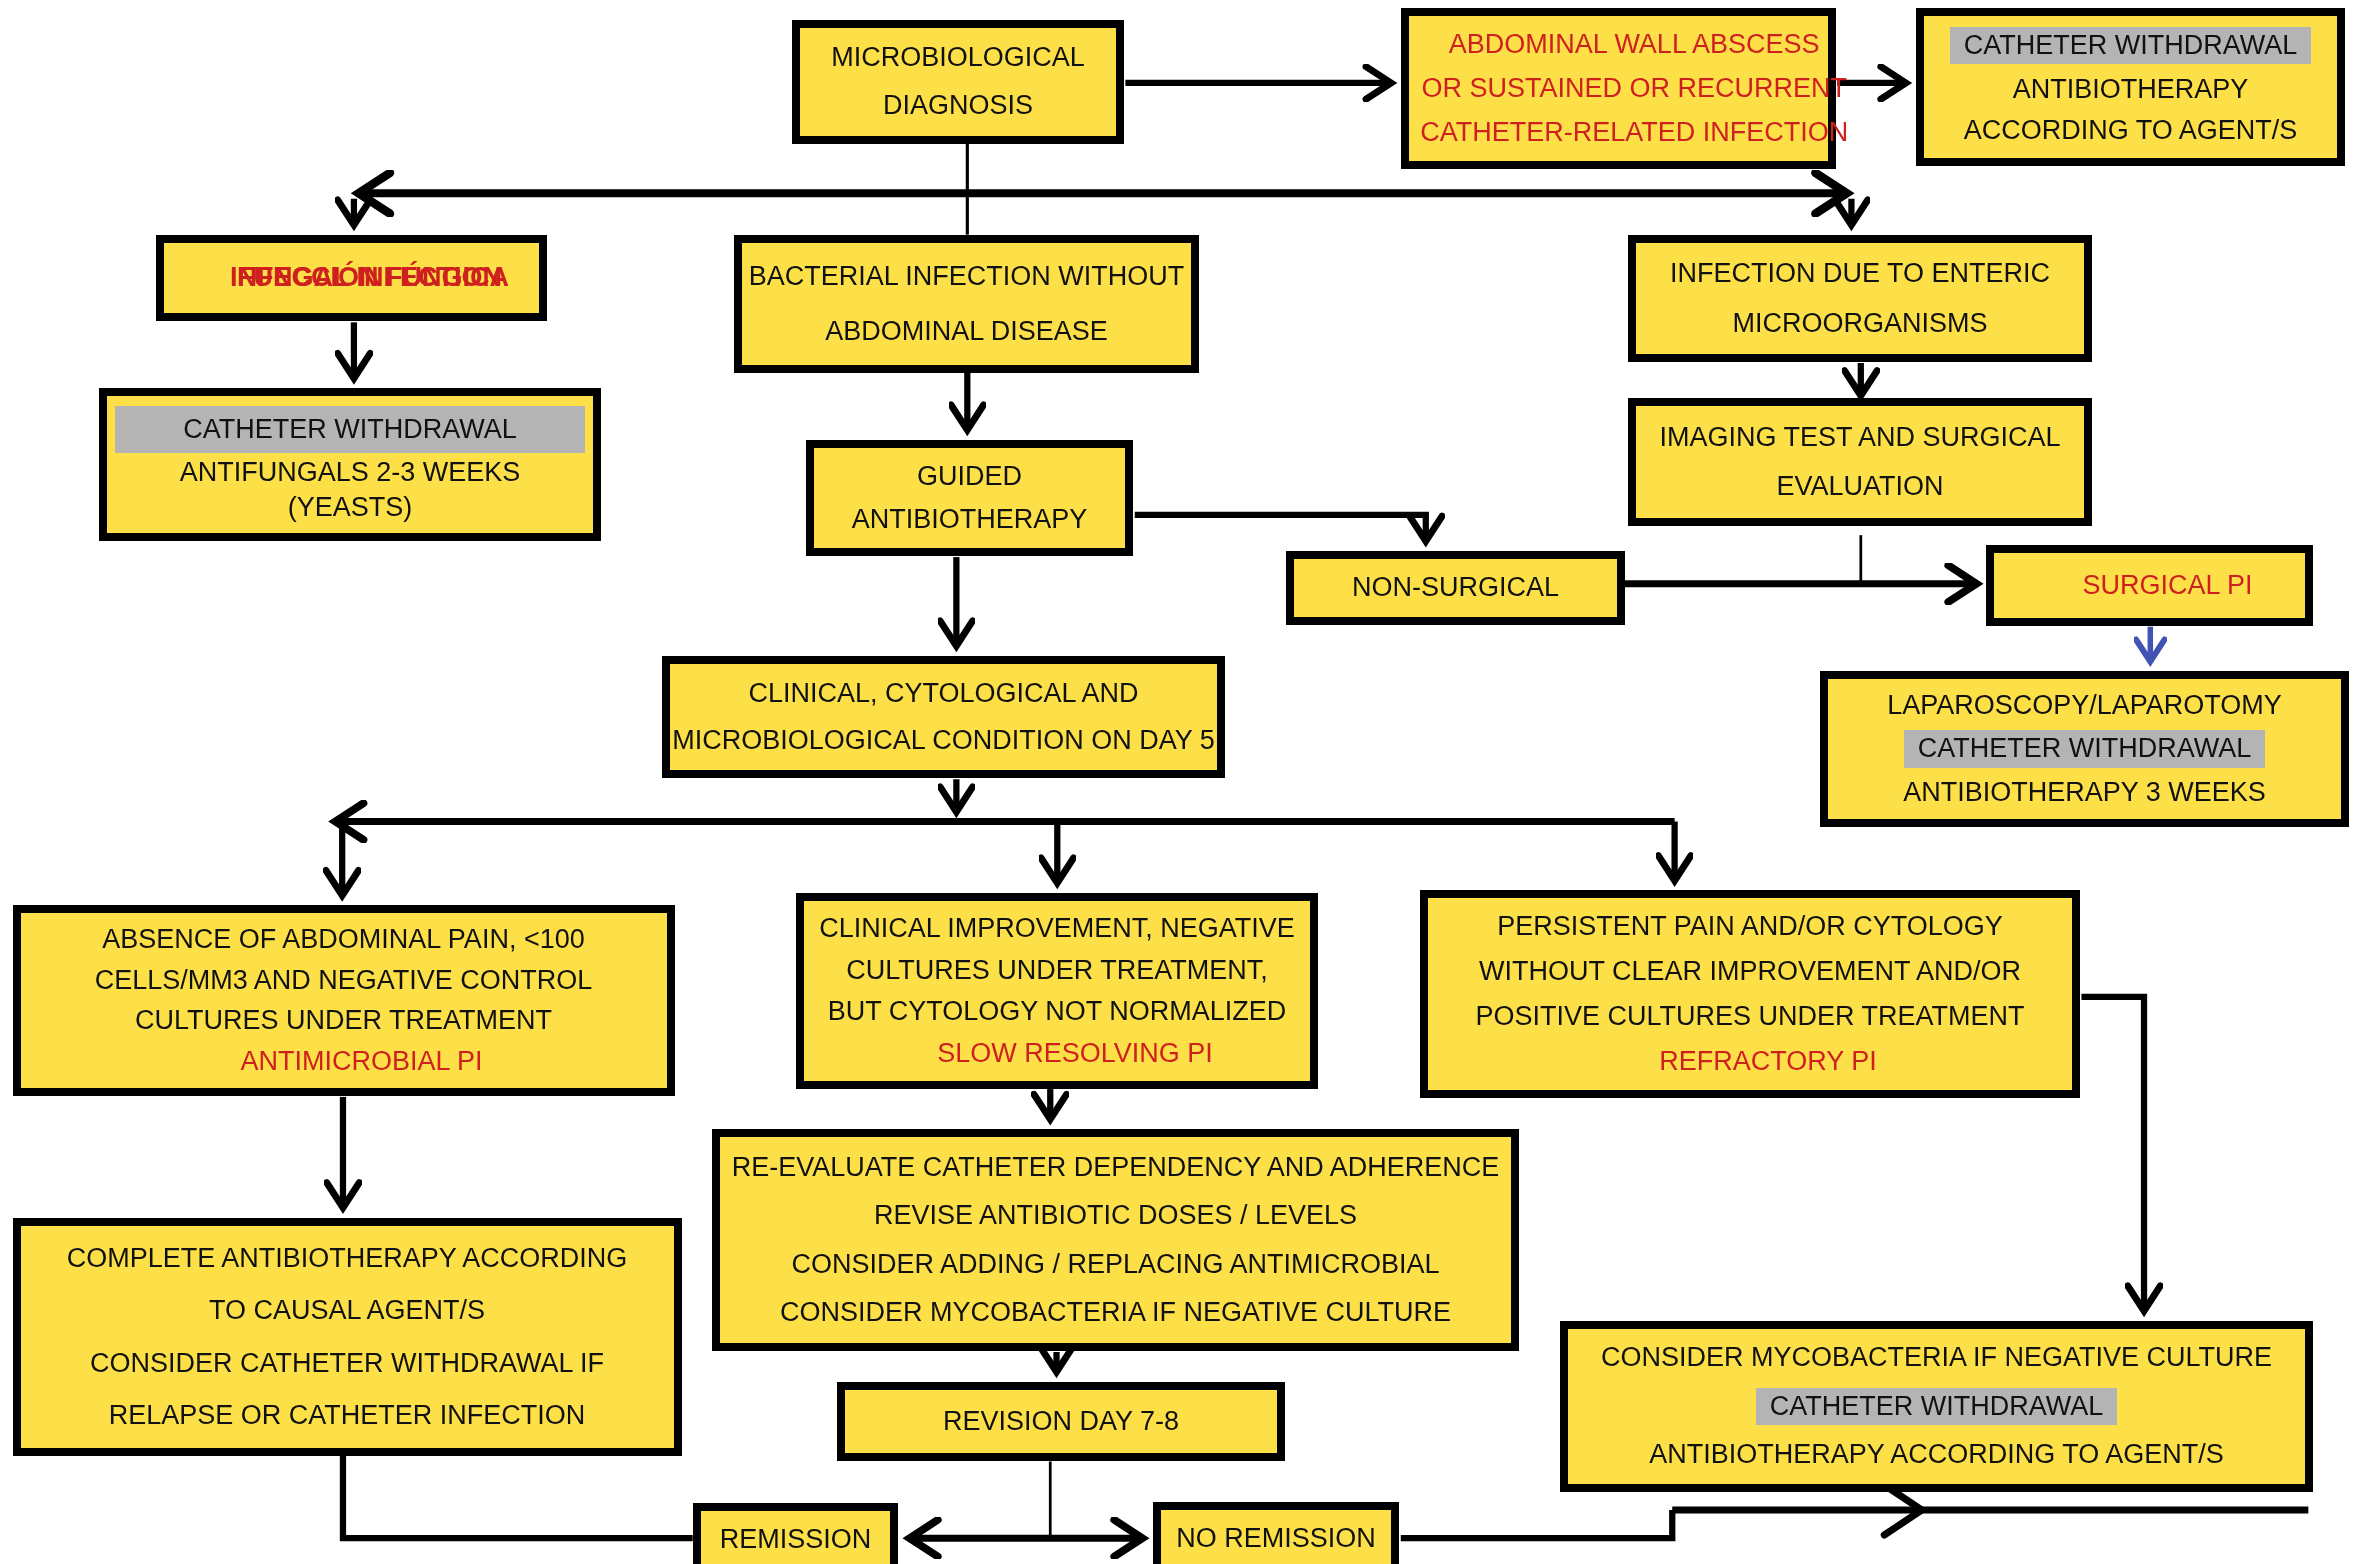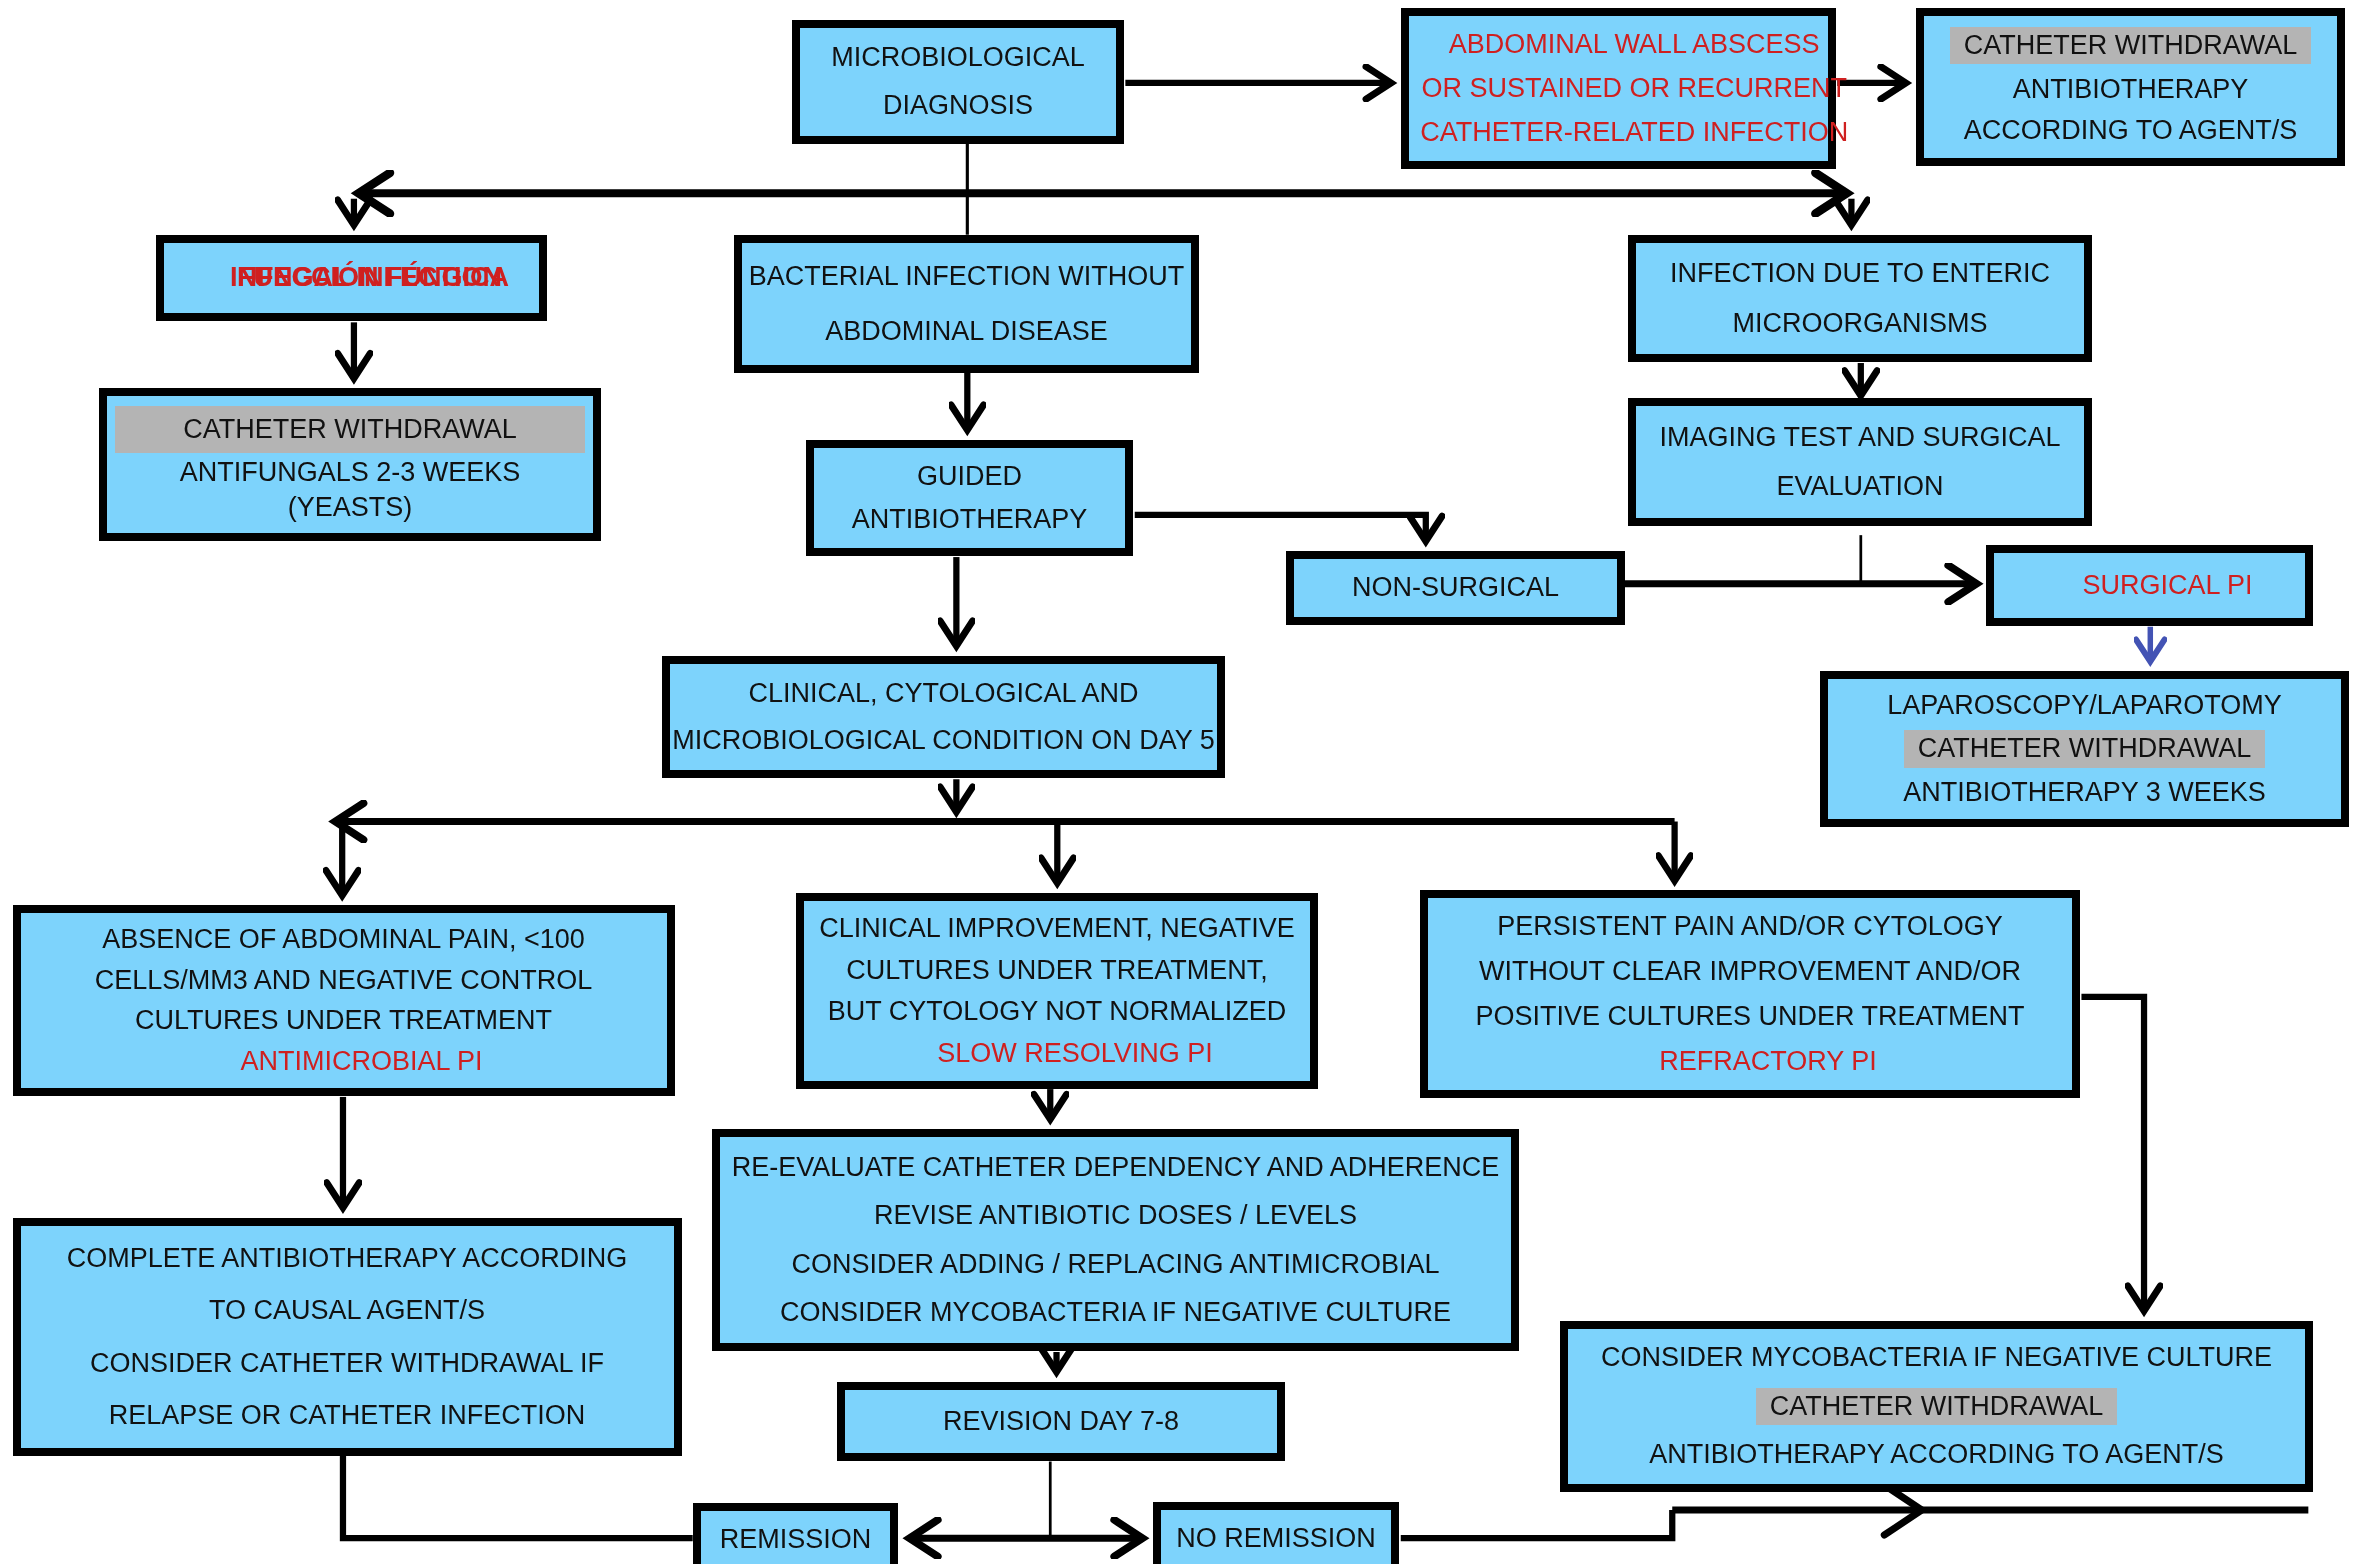--- a/index.html
+++ b/index.html
@@ -7,21 +7,21 @@
     position:relative;
     width:2354px;height:1564px;
     background:#ffffff;
     font-family:"Liberation Sans", sans-serif;
     overflow:hidden;
   }
   .node{
     position:absolute;
     box-sizing:border-box;
     border:8.6px solid #000;
-    background:#7dd3fc;
+    background:#fde047;
     display:flex;
     flex-direction:column;
     align-items:center;
     justify-content:space-around;
     text-align:center;
     padding:6.3px 4.7px;
     color:#111;
     font-size:27px;
     letter-spacing:0px;
     line-height:1.15;

